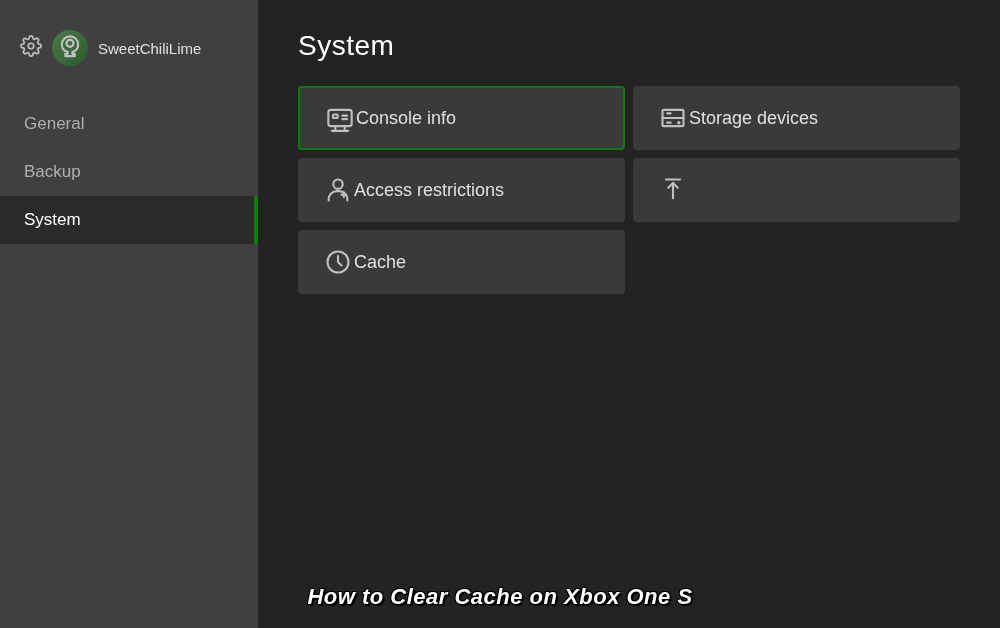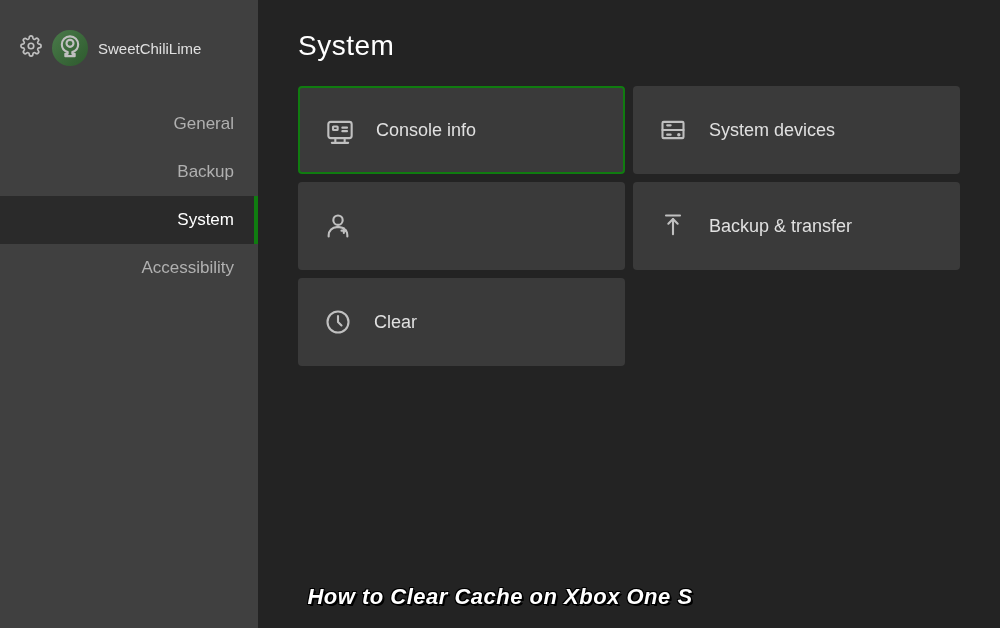--- a/index.html
+++ b/index.html
@@ -47,21 +47,20 @@
     .username {
       color: #e0e0e0;
       font-size: 15px;
       font-weight: 500;
     }
 
     .sidebar-nav {
       display: flex;
       flex-direction: column;
       margin-top: 10px;
-      text-align: right;
     }
 
     .sidebar-item {
       padding: 14px 24px;
       color: #b0b0b0;
       font-size: 17px;
       cursor: pointer;
       position: relative;
     }
 
@@ -103,23 +102,23 @@
       display: grid;
       grid-template-columns: 1fr 1fr;
       gap: 8px;
     }
 
     .grid-item {
       background: #3a3a3a;
       border-radius: 4px;
       display: flex;
       align-items: center;
-      gap: 20px;
+      gap: 0;
       padding: 0 24px;
-      height: 88px;
+      height: 64px;
       cursor: pointer;
       color: #d8d8d8;
       font-size: 18px;
       position: relative;
       transition: background 0.1s;
     }
 
     .grid-item.selected {
       background: #3a3a3a;
       border: 2px solid #107c10;
@@ -202,23 +201,20 @@
   <nav class="sidebar-nav">
     <div class="sidebar-item">
       <span>General</span>
     </div>
     <div class="sidebar-item">
       <span>Backup</span>
     </div>
     <div class="sidebar-item active">
       <span>System</span>
     </div>
-    <div class="sidebar-item">
-      <span>Accessibility</span>
-    </div>
   </nav>
 </div>
 
 <div class="main">
   <h1 class="page-title">System</h1>
 
   <div class="grid">
 
     <div class="grid-item selected">
       <span class="grid-item-icon">
@@ -238,53 +234,53 @@
     <div class="grid-item">
       <span class="grid-item-icon">
         <svg viewBox="0 0 24 24" stroke="#c0c0c0" fill="none" stroke-width="1.8">
           <rect x="3" y="5" width="18" height="14" rx="1"></rect>
           <line x1="3" y1="12" x2="21" y2="12"></line>
           <line x1="7" y1="8" x2="10" y2="8"></line>
           <line x1="7" y1="16" x2="10" y2="16"></line>
           <circle cx="17" cy="16" r="1.5" fill="#c0c0c0" stroke="none"></circle>
         </svg>
       </span>
-      <span class="grid-item-label">System devices</span>
+      <span class="grid-item-label">Storage devices</span>
     </div>
 
 
     <div class="grid-item">
       <span class="grid-item-icon">
         <svg viewBox="0 0 24 24" stroke="#c0c0c0" fill="none" stroke-width="1.8">
           <circle cx="12" cy="7" r="4"></circle>
           <path d="M4 21v-1a7 7 0 0 1 7-7h2a7 7 0 0 1 7 7v1"></path>
           <line x1="17" y1="14" x2="17" y2="18"></line>
           <line x1="15" y1="16" x2="19" y2="16"></line>
         </svg>
       </span>
+      <span class="grid-item-label">Access restrictions</span>
     </div>
 
 
     <div class="grid-item">
       <span class="grid-item-icon">
         <svg viewBox="0 0 24 24" stroke="#c0c0c0" fill="none" stroke-width="1.8">
           <line x1="12" y1="19" x2="12" y2="6"></line>
           <polyline points="8 10 12 6 16 10"></polyline>
           <line x1="6" y1="3" x2="18" y2="3"></line>
         </svg>
       </span>
-      <span class="grid-item-label">Backup &amp; transfer</span>
     </div>
 
     <div class="grid-item single" style="grid-column: 1;">
       <span class="grid-item-icon">
         <svg viewBox="0 0 24 24" stroke="#c0c0c0" fill="none" stroke-width="1.8">
           <circle cx="12" cy="12" r="9"></circle>
           <polyline points="12 7 12 12 15 15"></polyline>
         </svg>
       </span>
-      <span class="grid-item-label">Clear</span>
+      <span class="grid-item-label">Cache</span>
     </div>
 
   </div>
 </div>
 
 <div class="bottom-caption">How to Clear Cache on Xbox One S</div>
 
 </body></html>

